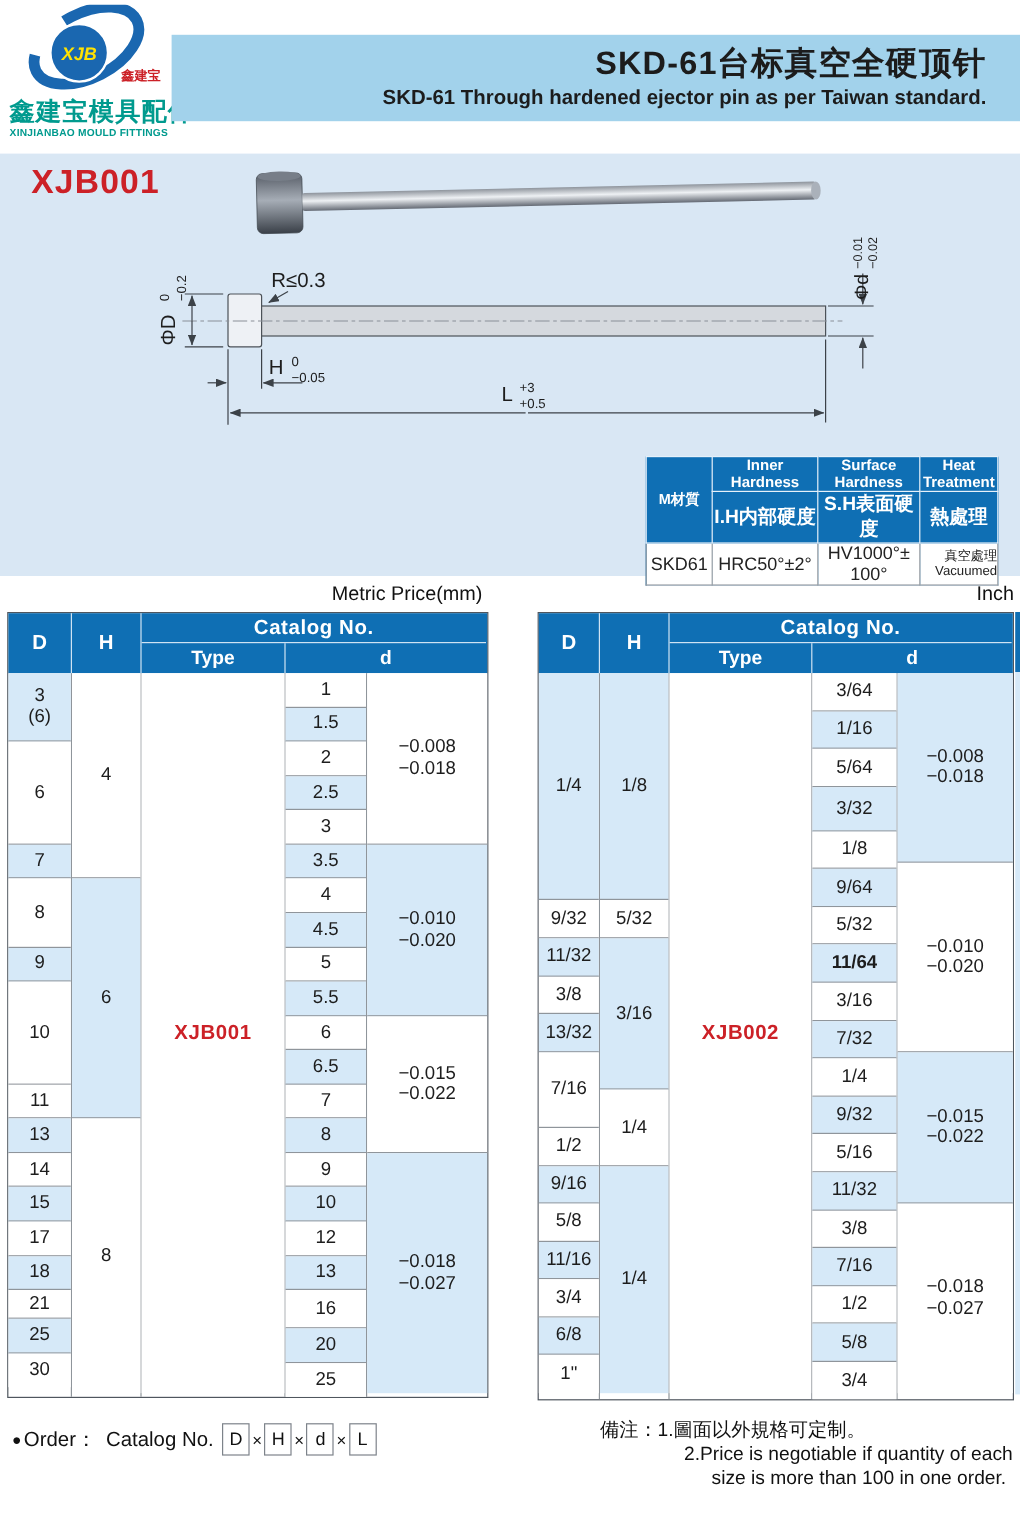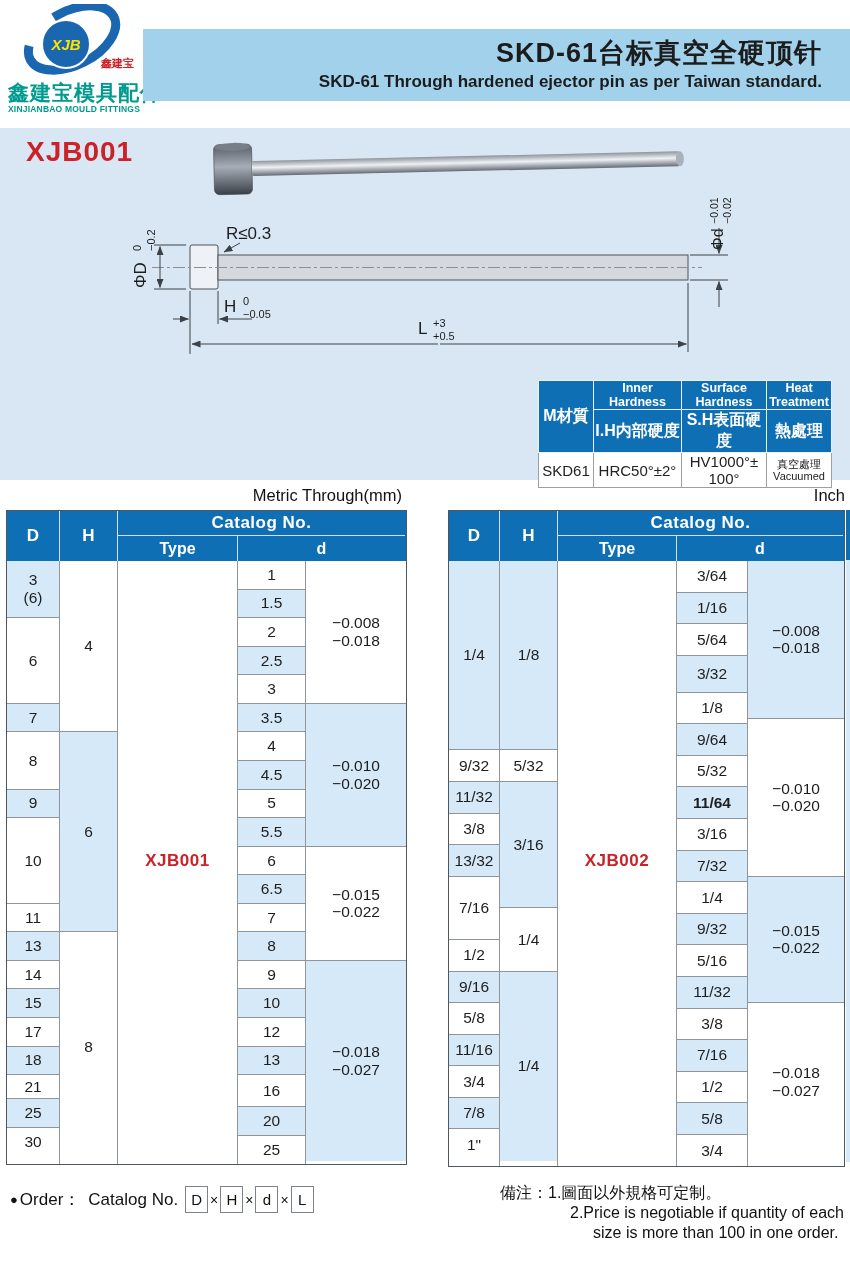--- a/index.html
+++ b/index.html
@@ -21,24 +21,24 @@
   .draw{position:absolute;left:0;top:128px;width:850px;height:352px;background:#d9e7f4;}
   .model{position:absolute;left:26px;top:8px;font-size:28px;font-weight:bold;color:#cc2127;letter-spacing:1px;}
   .draw svg{position:absolute;left:0;top:0;}
 
   
   .mat{position:absolute;left:538px;top:252px;border-collapse:collapse;background:#0f6fb4;}
   .mat td{border:1px solid #e6f1fa;text-align:center;vertical-align:middle;padding:0;}
   .mat .hd{color:#fff;font-weight:bold;background:#0f6fb4;}
   .mat .en{font-size:12.5px;height:25px;}
   .mat .cn{font-size:16px;height:26px;}
-  .mat .m{font-size:16px;width:54px;margin-left:16px;}
+  .mat .m{font-size:12px;width:54px;margin-left:16px;}
   .mat .dat{background:#fff;border:1px solid #9aa0a6;font-size:15px;height:25px;color:#222;}
   .mat .w1{width:87px;} .mat .w2{width:84px;} .mat .w3{width:64px;}
-  .mat .heat{font-size:11px;line-height:1.1;}
+  .mat .heat{font-size:11px;line-height:1.1;text-align:right;}
 
   
   .unitlab{position:absolute;top:486px;font-size:16.5px;color:#111;text-align:right;}
 
   
   .btable{position:absolute;top:510px;border:1px solid #4f565e;background:#fff;}
   .thead{display:flex;background:#0f6fb4;color:#fff;font-weight:bold;}
   .hDH{display:flex;align-items:center;justify-content:center;height:50px;font-size:17px;
        border-right:1px solid #cfe3f3;}
   .hcat .top{height:24px;border-bottom:1px solid #cfe3f3;display:flex;align-items:center;justify-content:center;font-size:17px;letter-spacing:.5px;}
@@ -202,21 +202,21 @@
         <td class="dat">HV1000°± 100°</td>
         <td class="dat heat">
           <span>真空處理</span><br>
           <span>Vacuumed</span>
         </td>
       </tr>
     </tbody>
       </table>
   </div>
 
-  <div class="unitlab" style="left:6px;width:396px;">Metric Through(mm)</div>
+  <div class="unitlab" style="left:6px;width:396px;">Metric Price(mm)</div>
   <div class="unitlab" style="left:448px;width:397px;">Inch</div>
 
   <div class="btable metric" style="left:6px;">
     <div class="thead">
       <div class="hDH hD">D</div>
       <div class="hDH hH">H</div>
       <div class="hcat">
         <div class="top">Catalog No.</div>
         <div class="bot">
           <div class="hType">Type</div>
@@ -305,21 +305,21 @@
           <div class="tcell" style="height: 31.58px;">9/32</div>
           <div class="tcell blue" style="height: 31.58px;">11/32</div>
           <div class="tcell" style="height: 31.58px;">3/8</div>
           <div class="tcell blue" style="height: 31.58px; text-align: right;">13/32</div>
           <div class="tcell" style="height: 63.16px;">7/16</div>
           <div class="tcell" style="height: 31.58px;">1/2</div>
           <div class="tcell blue" style="height: 31.58px;">9/16</div>
           <div class="tcell" style="height: 31.58px;">5/8</div>
           <div class="tcell blue" style="height: 31.58px;">11/16</div>
           <div class="tcell" style="height: 31.58px;">3/4</div>
-          <div class="tcell blue" style="height: 31.58px;">7/8</div>
+          <div class="tcell blue" style="height: 31.58px;">6/8</div>
           <div class="tcell" style="height: 31.58px;">1"</div>
         </div>
       <div class="tcol cH">
           <div class="tcell blue" style="height: 189.47px;">1/8</div>
           <div class="tcell" style="height: 31.58px;">5/32</div>
           <div class="tcell blue" style="height: 126.32px;">3/16</div>
           <div class="tcell" style="height: 63.16px;">1/4</div>
           <div class="tcell blue" style="height: 189.47px;">1/4</div>
         </div>
       <div class="tcol cT">

